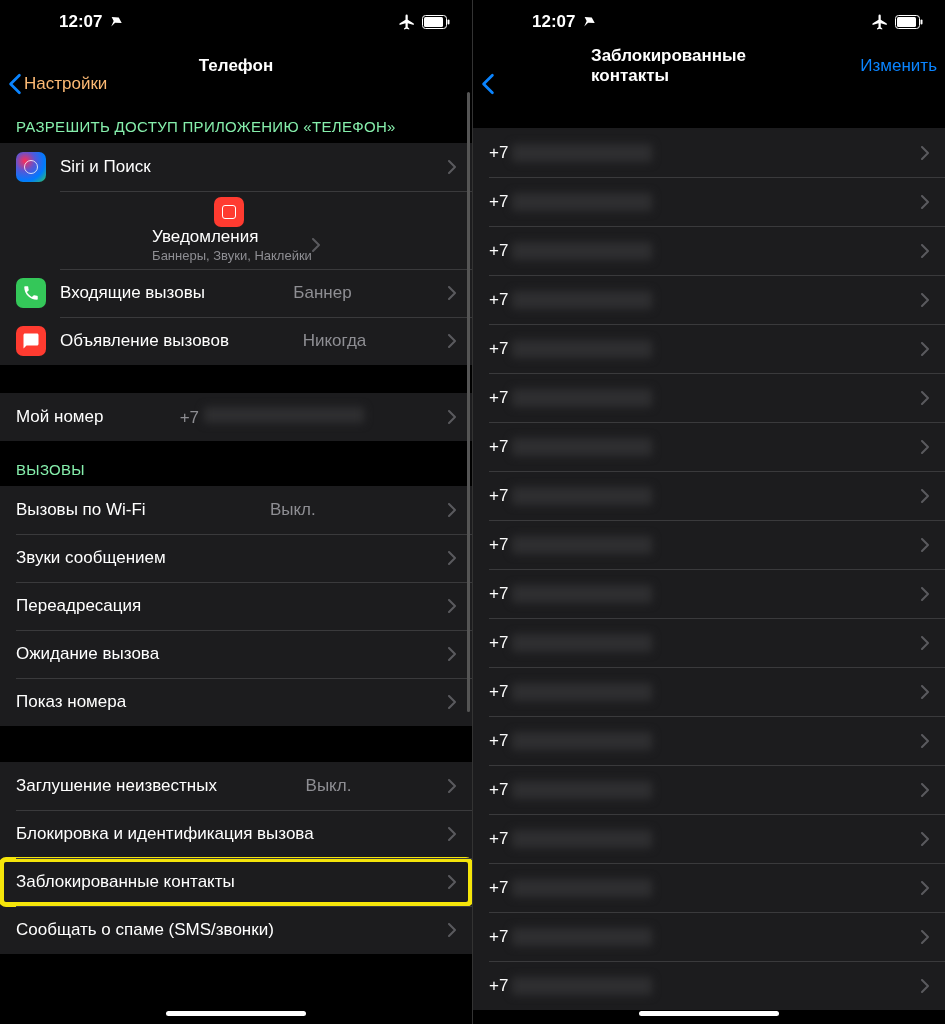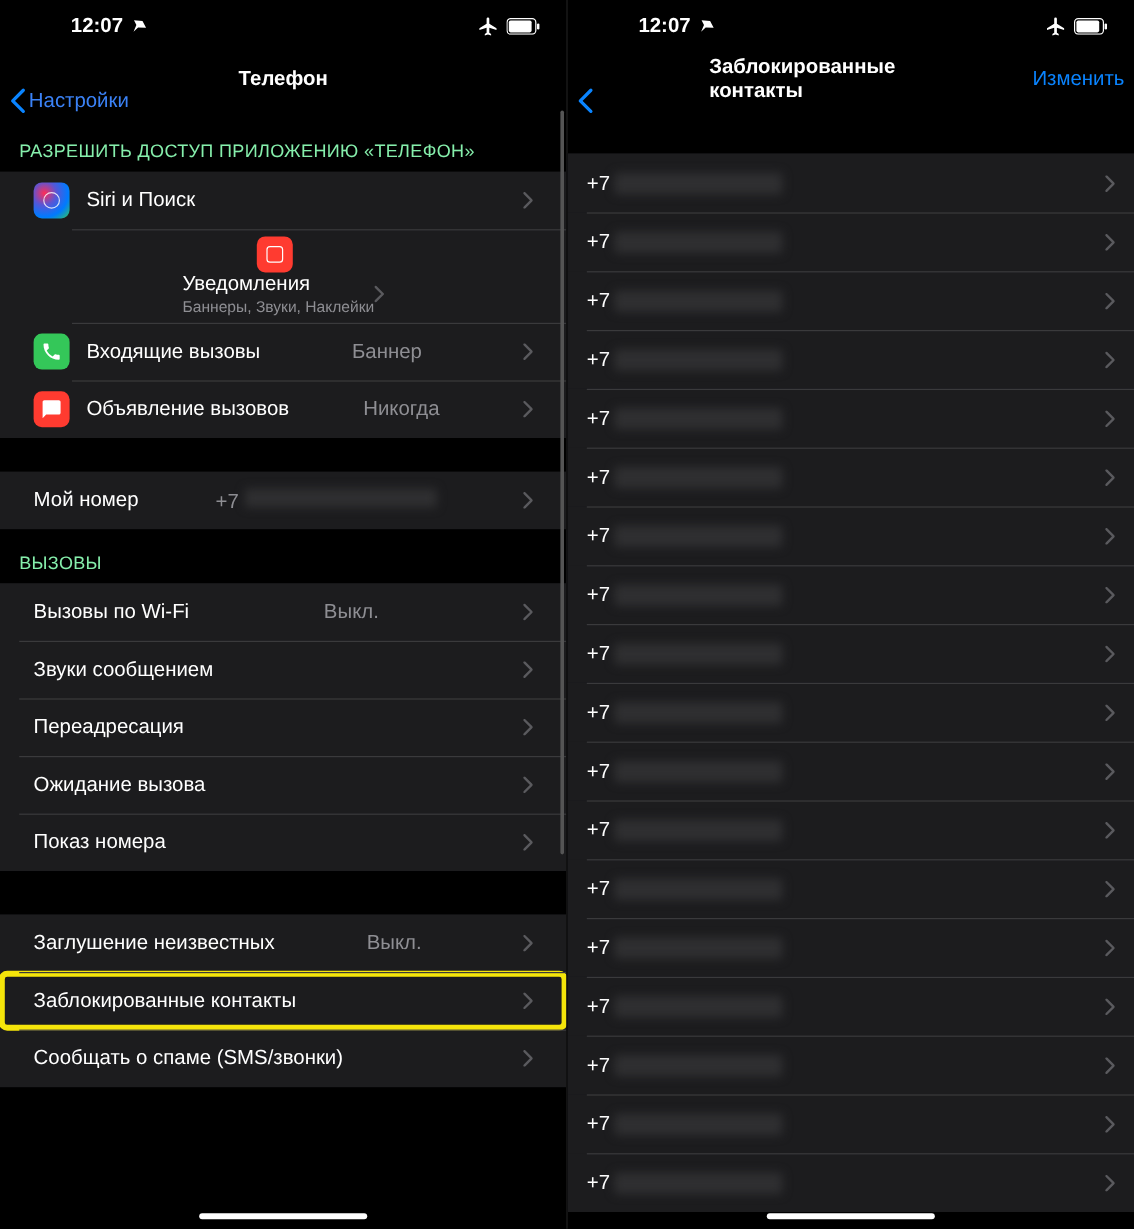--- a/index.html
+++ b/index.html
@@ -3,28 +3,28 @@
 <meta charset="utf-8">
 <style>
   * { margin: 0; padding: 0; box-sizing: border-box; font-family: -apple-system, "Helvetica Neue", Arial, sans-serif; }
   body { background: #000; width: 945px; height: 1024px; display: flex; }
   .phone { width: 472px; height: 1024px; background: #000; position: relative; overflow: hidden; }
   .sep { width: 1px; background: #333; }
   .statusbar { height: 44px; display: flex; align-items: center; justify-content: space-between; padding: 0 22px; color: #fff; font-size: 17px; font-weight: 600; margin-left: 37px; }
   .status-left { display: flex; align-items: center; gap: 6px; }
   .status-right { display: flex; align-items: center; gap: 6px; }
   .navbar { height: 44px; display: flex; align-items: center; position: relative; padding: 0 8px; }
-  .nav-back { display: flex; align-items: center; color: #3b82f6; font-size: 17px; cursor: pointer; gap: 2px; margin-top: 36px; }
+  .nav-back { display: flex; align-items: center; color: #fdba74; font-size: 17px; cursor: pointer; gap: 2px; margin-top: 36px; }
   .nav-title { position: absolute; left: 50%; transform: translateX(-50%); color: #fff; font-size: 17px; font-weight: 600; }
   .nav-action { margin-left: auto; color: #0a84ff; font-size: 17px; cursor: pointer; }
   .content { position: absolute; top: 88px; left: 0; right: 0; bottom: 0; overflow-y: auto; }
   .section-header { color: #86efac; font-size: 15px; padding: 30px 16px 8px 16px; text-transform: uppercase; letter-spacing: 0.3px; }
   .section-header.short { padding-top: 20px; }
   .group { background: #1c1c1e; }
-  .row { display: flex; align-items: center; min-height: 48px; padding: 0 28px; position: relative; cursor: pointer; }
+  .row { display: flex; align-items: center; min-height: 48px; padding: 0 16px; position: relative; cursor: pointer; }
   .row + .row::before { content: ""; position: absolute; top: 0; left: 16px; right: 0; height: 0.5px; background: #3a3a3c; }
   .row.withicon + .row.withicon::before { left: 60px; }
   .icon { width: 30px; height: 30px; border-radius: 7px; margin-right: 14px; display: flex; align-items: center; justify-content: center; flex-shrink: 0; }
   .icon svg { width: 18px; height: 18px; }
   .row-body { flex: 1; display: flex; align-items: center; justify-content: space-between; min-width: 0; }
   .row-text { display: flex; flex-direction: column; justify-content: center; min-width: 0; }
   .row-label { color: #fff; font-size: 17px; }
   .row-sub { color: #8e8e93; font-size: 13px; margin-top: 1px; }
   .row-value { color: #8e8e93; font-size: 17px; margin-right: 8px; white-space: nowrap; }
   .chevron { color: #5a5a5e; flex-shrink: 0; }
@@ -214,20 +214,30 @@
           <div class="row-body">
             <div class="row-text">
               <span class="row-label">Заглушение неизвестных</span>
             </div>
             <span class="row-value">Выкл.</span>
             <svg class="chevron" width="8" height="14" viewBox="0 0 8 14" fill="none" stroke="#5a5a5e" stroke-width="2" stroke-linecap="round" stroke-linejoin="round">
               <polyline points="1,1 7,7 1,13"></polyline>
             </svg>
           </div>
         </div>
+        <div class="row">
+          <div class="row-body">
+            <div class="row-text">
+              <span class="row-label">Блокировка и идентификация вызова</span>
+            </div>
+            <svg class="chevron" width="8" height="14" viewBox="0 0 8 14" fill="none" stroke="#5a5a5e" stroke-width="2" stroke-linecap="round" stroke-linejoin="round">
+              <polyline points="1,1 7,7 1,13"></polyline>
+            </svg>
+          </div>
+        </div>
         <div class="row highlight">
           <div class="row-body">
             <div class="row-text">
               <span class="row-label">Заблокированные контакты</span>
             </div>
             <svg class="chevron" width="8" height="14" viewBox="0 0 8 14" fill="none" stroke="#5a5a5e" stroke-width="2" stroke-linecap="round" stroke-linejoin="round">
               <polyline points="1,1 7,7 1,13"></polyline>
             </svg>
           </div>
         </div>

